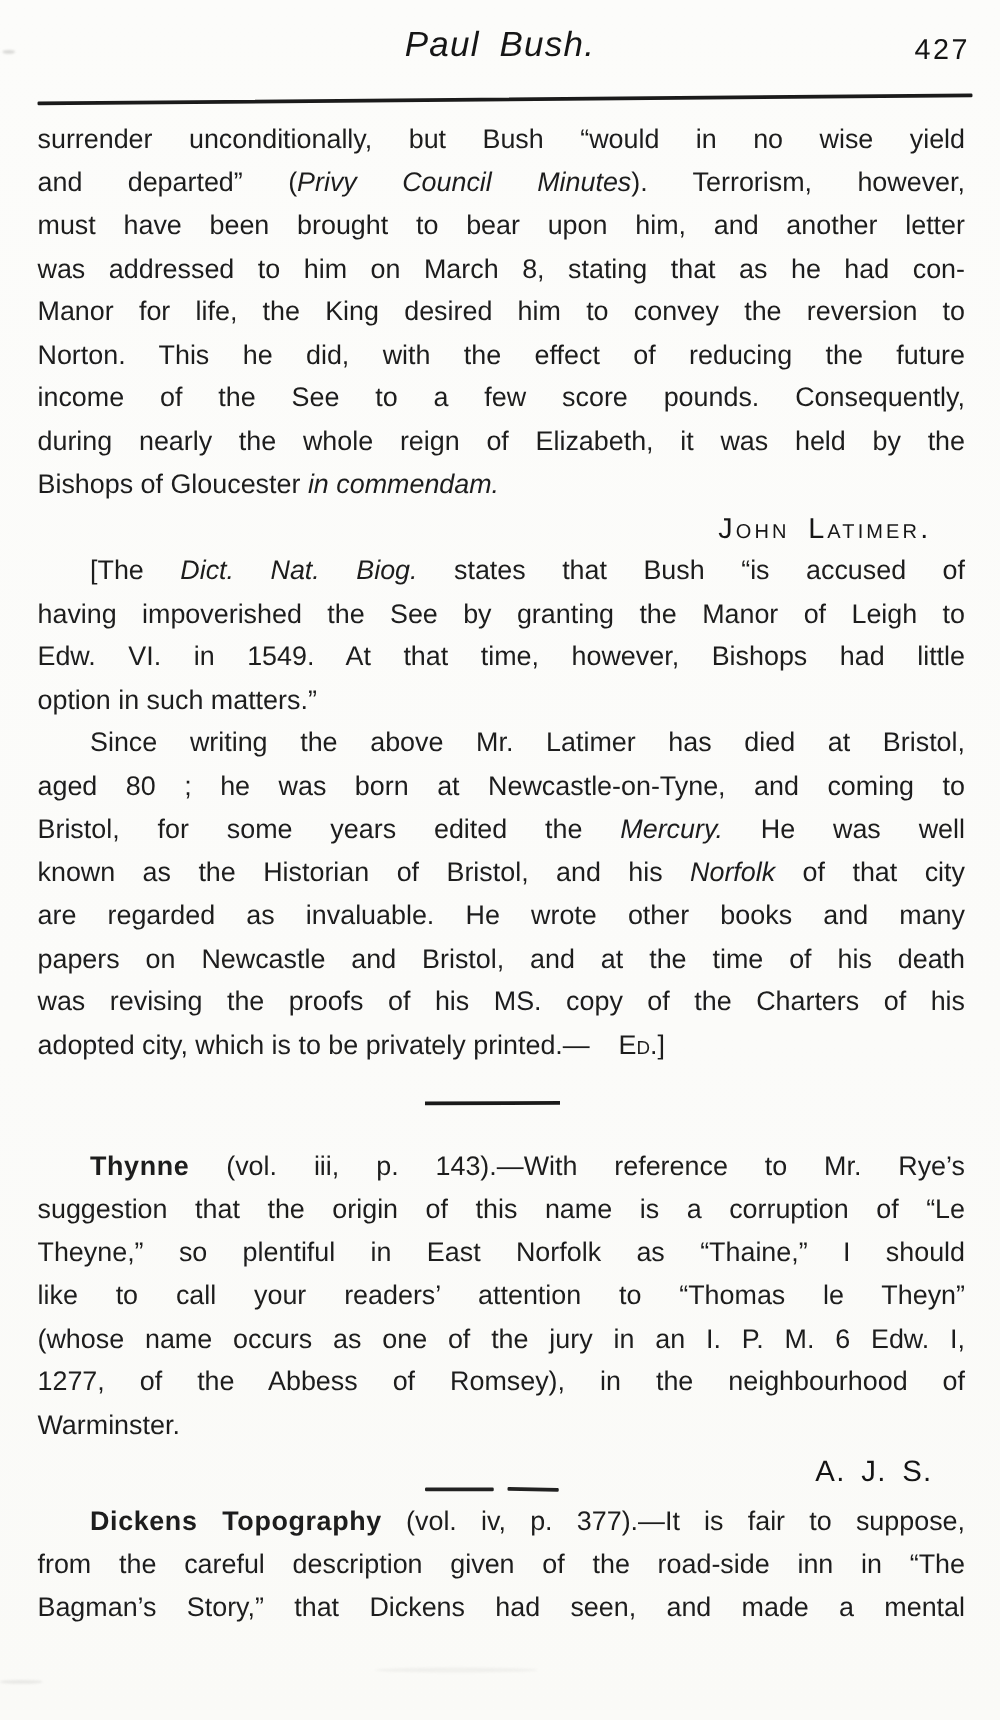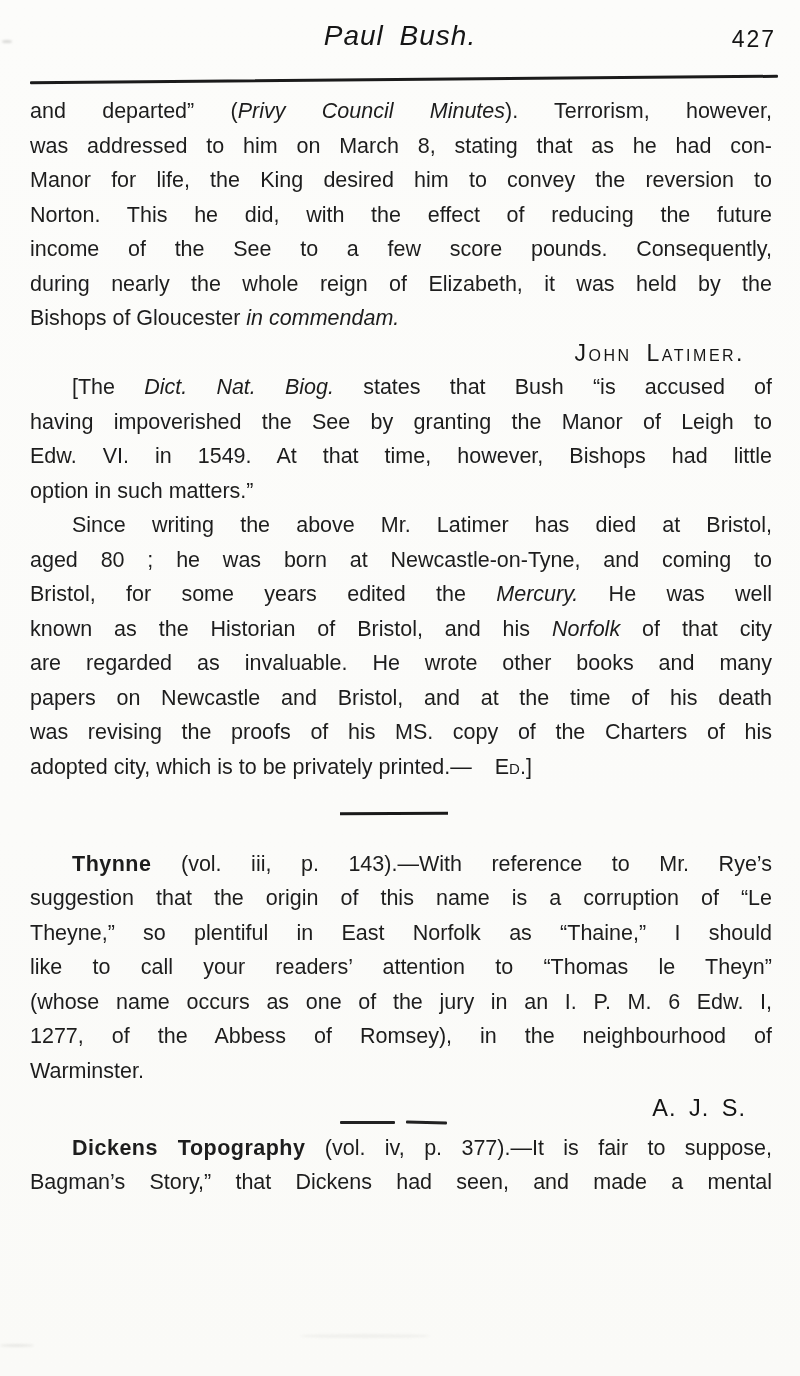--- a/index.html
+++ b/index.html
@@ -92,21 +92,23 @@
 <body>
 
 <div class="page">
   <div class="header">
     <div class="running-title">Paul Bush.</div>
     <div class="page-number">427</div>
     <div class="header-rule"></div>
   </div>
   <div class="content">
       <div class="para">
+        <div class="line"><span>surrender unconditionally, but Bush “would in no wise yield</span></div>
         <div class="line"><span>and departed” (</span><span class="it">Privy Council Minutes</span><span>).  Terrorism, however,</span></div>
+        <div class="line"><span>must have been brought to bear upon him, and another letter</span></div>
         <div class="line"><span>was addressed to him on March 8, stating that as he had con-</span></div>
         <div class="line"><span>Manor for life, the King desired him to convey the reversion to</span></div>
         <div class="line"><span>Norton.  This he did, with the effect of reducing the future</span></div>
         <div class="line"><span>income of the See to a few score pounds.  Consequently,</span></div>
         <div class="line"><span>during nearly the whole reign of Elizabeth, it was held by the</span></div>
         <div class="line last"><span>Bishops of Gloucester </span><span class="it">in commendam.</span></div>
       </div>
       <div class="sig-row"><span class="sig-name">John Latimer.</span></div>
       <div class="para">
         <div class="line indent"><span>[The </span><span class="it">Dict. Nat. Biog.</span><span> states that Bush “is accused of</span></div>
@@ -133,19 +135,20 @@
         <div class="line"><span>(whose name occurs as one of the jury in an I. P. M. 6 Edw. I,</span></div>
         <div class="line"><span>1277, of the Abbess of Romsey), in the neighbourhood of</span></div>
         <div class="line last"><span>Warminster.</span></div>
       </div>
       <div class="dash-sig-row">
         <span class="dash-group"><span class="dash d1"></span><span class="dash d2"></span></span>
         <span class="dash-initials">A. J. S.</span>
       </div>
       <div class="para" style="margin-top: 8px;">
         <div class="line indent"><span class="bd">Dickens Topography</span><span> (vol. iv, p. 377).—It is fair to suppose,</span></div>
+        <div class="line"><span>from the careful description given of the road-side inn in “The</span></div>
         <div class="line"><span>Bagman’s Story,” that Dickens had seen, and made a mental</span></div>
       </div>
     </div>
   <div class="artifact a1"></div>
   <div class="artifact a2"></div>
   <div class="artifact a3"></div>
 </div>
 
 </body></html>

